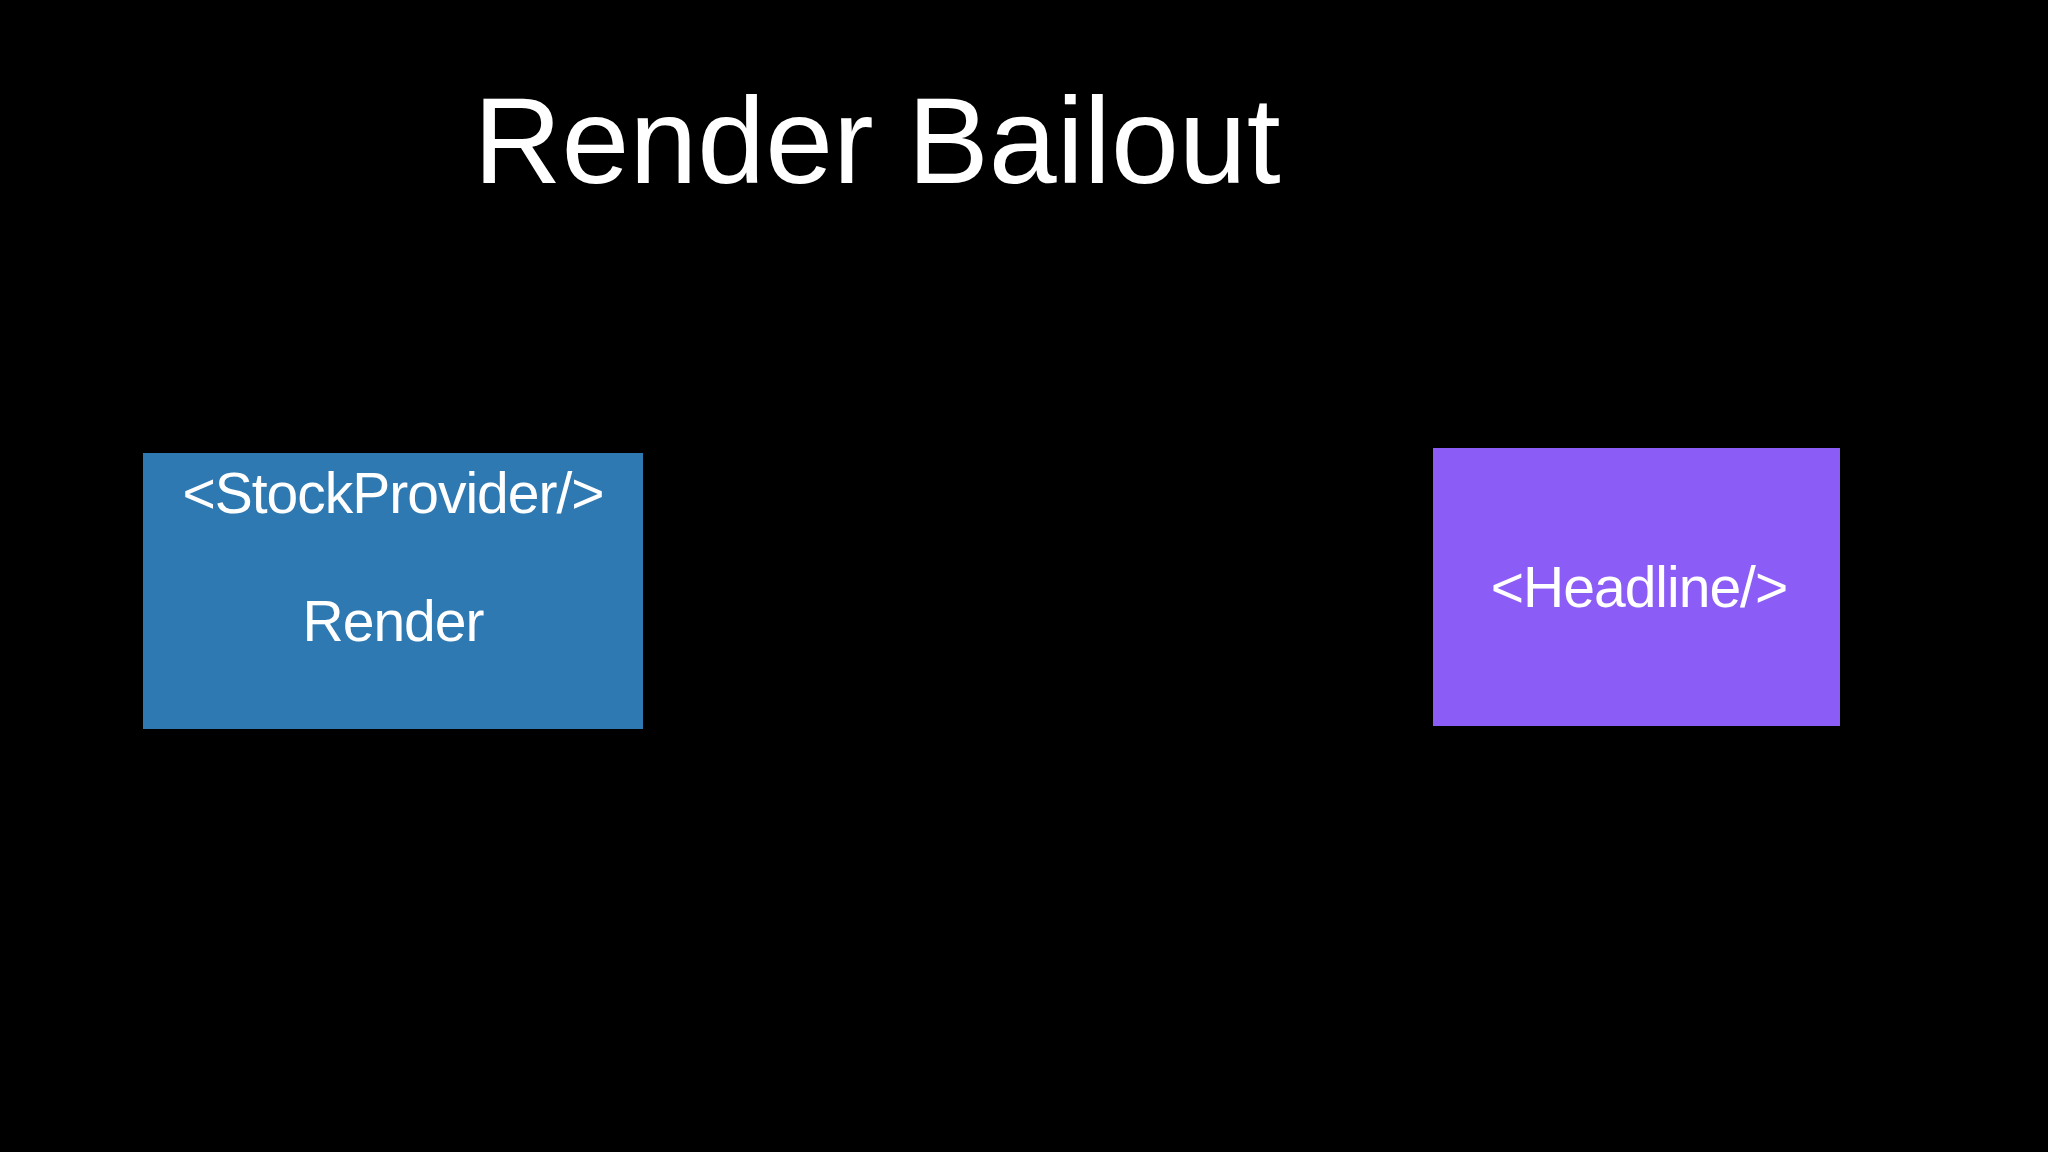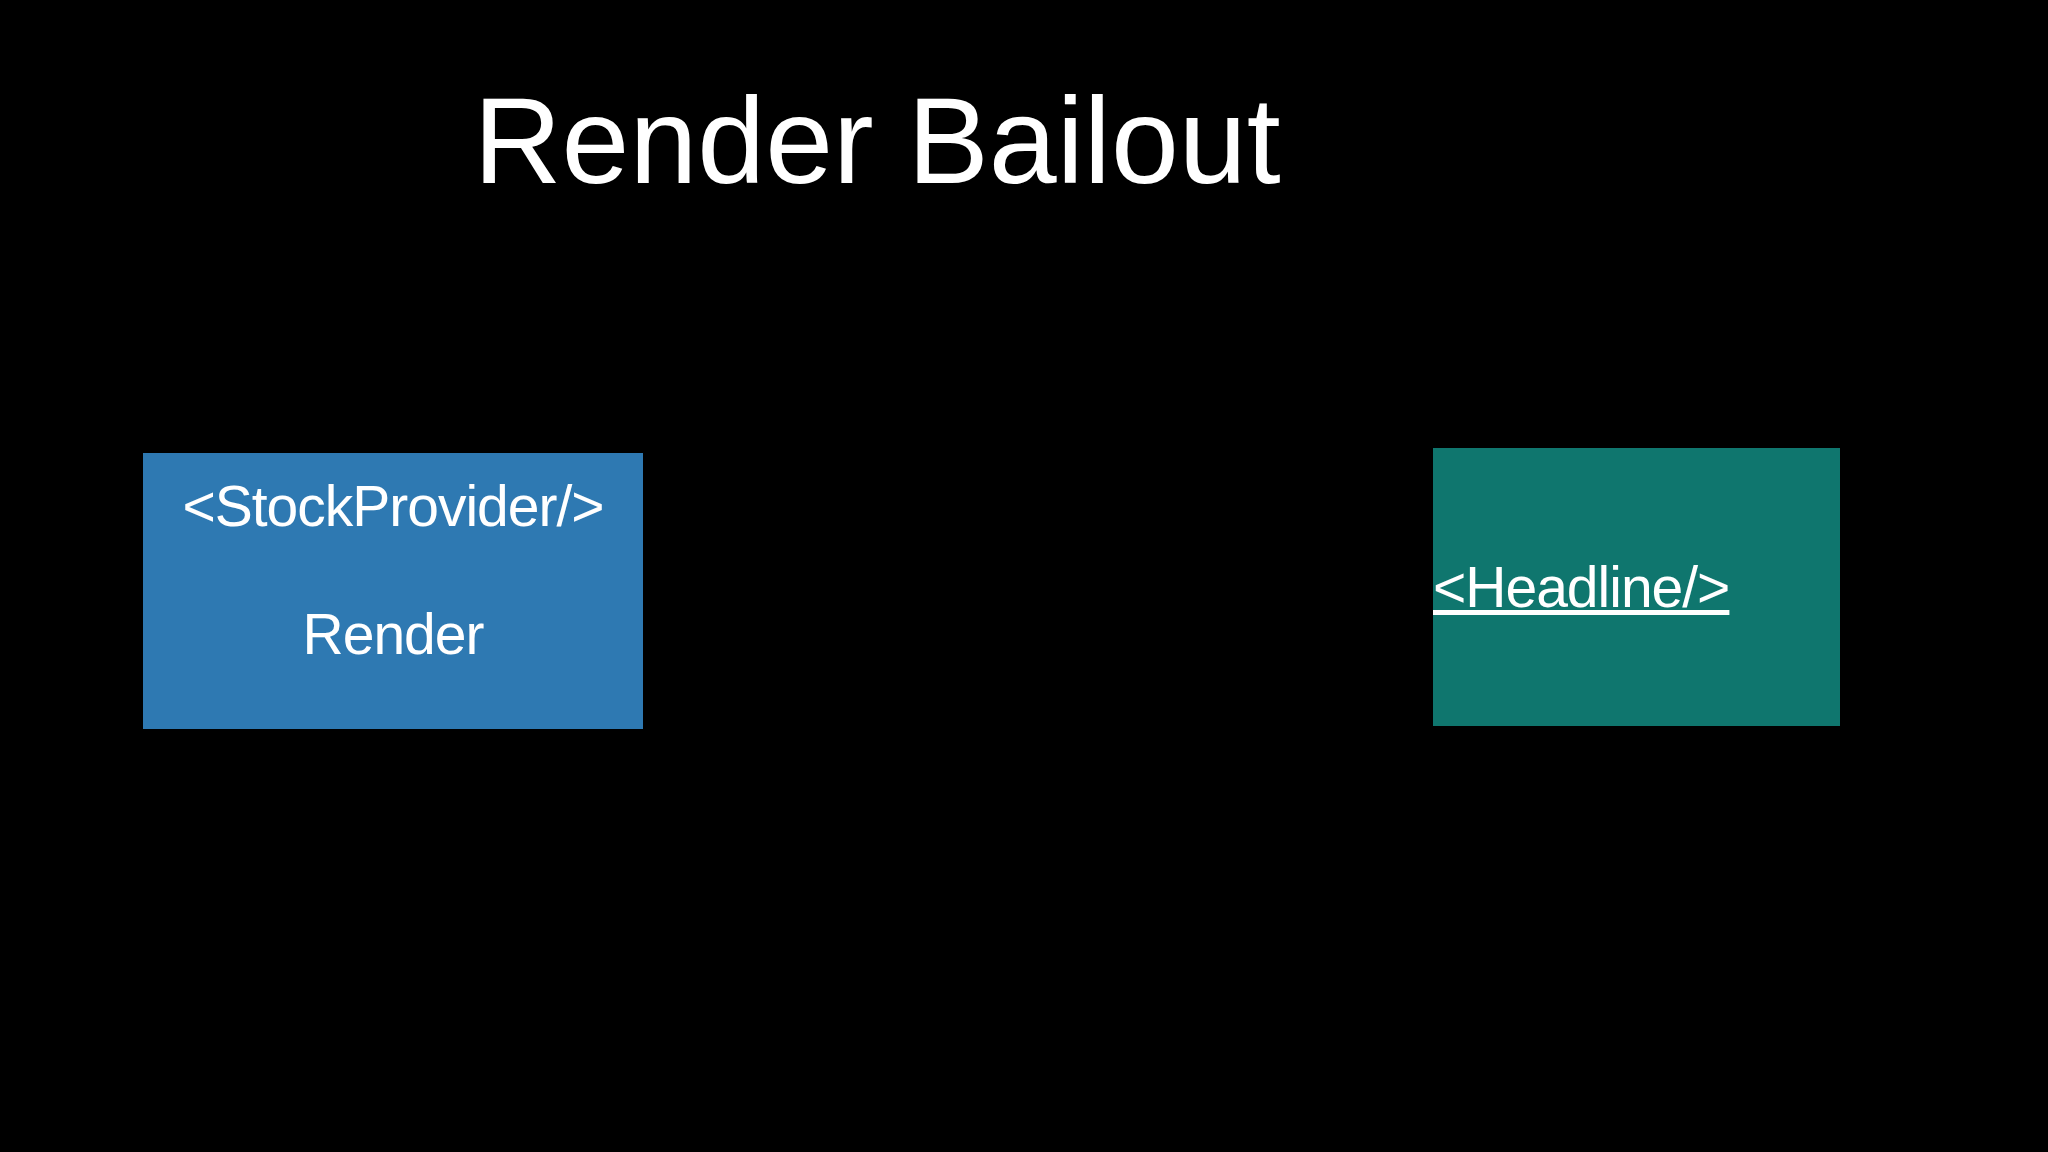--- a/index.html
+++ b/index.html
@@ -36,33 +36,32 @@
     line-height: 64px;
     letter-spacing: -1px;
     text-align: center;
   }
   .stock-provider-box {
     left: 143px;
     top: 453px;
     width: 500px;
     height: 276px;
     background: #2e79b2;
-    padding-top: 21px;
+    padding-top: 8px;
     box-sizing: border-box;
   }
   .headline-box {
     left: 1433px;
     top: 448px;
     width: 412px;
     height: 278px;
-    background: #0f766e;
+    background: #8b5cf6;
     display: flex;
     align-items: center;
-    justify-content: flex-start;
-    text-decoration: underline;
+    justify-content: center;
   }
   .line-spacer {
     height: 64px;
   }
 </style>
 </head>
 <body>
 
 <div class="slide">
 

